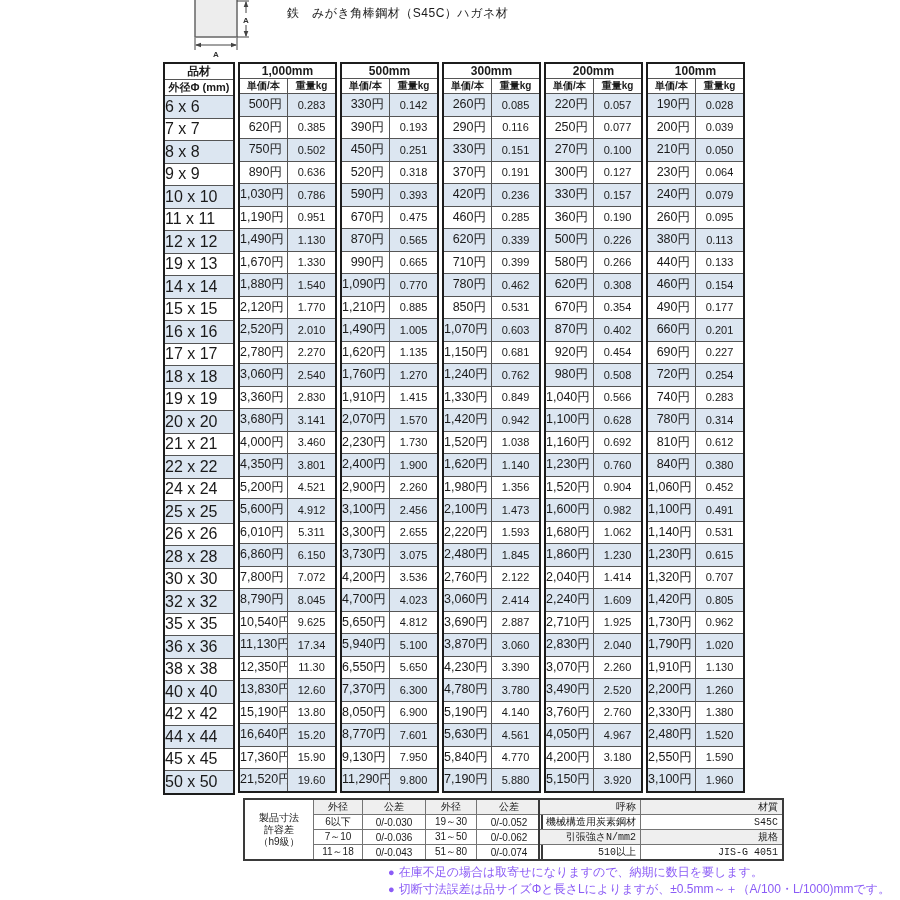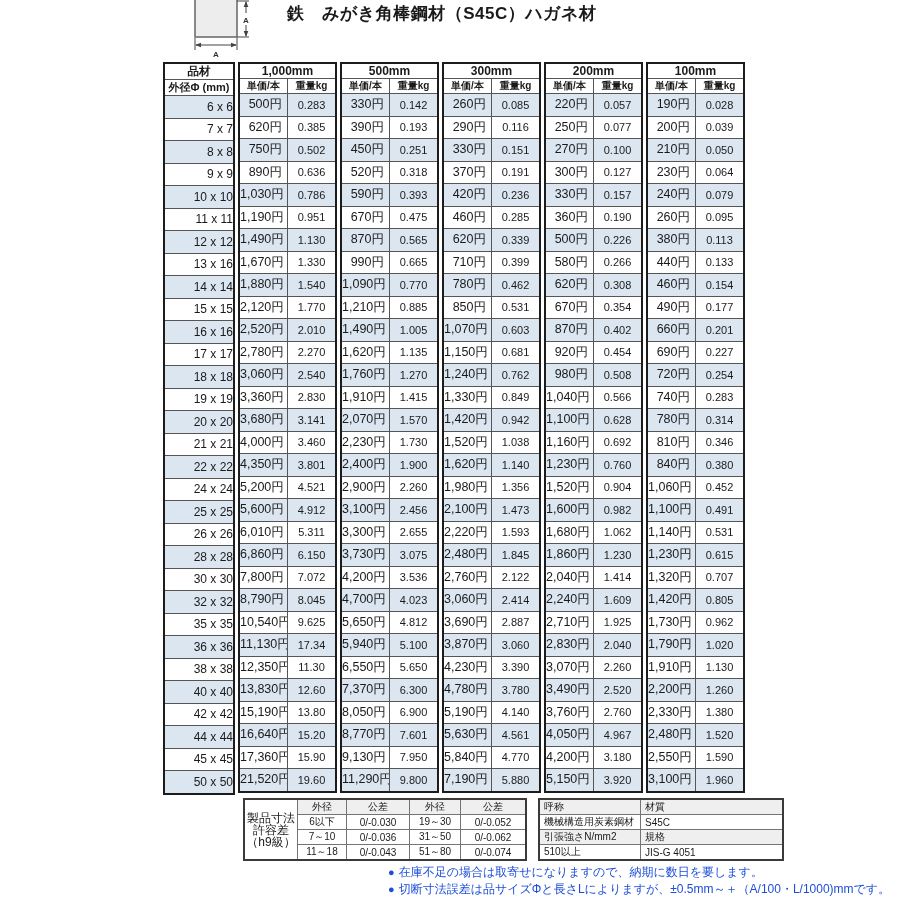--- a/index.html
+++ b/index.html
@@ -7,53 +7,53 @@
     width:900px; height:900px; background:#ffffff;
     font-family:"Liberation Sans","DejaVu Sans",sans-serif;
     color:#1a1a1a;
     -webkit-font-smoothing:antialiased;
   }
   .page { position:relative; width:900px; height:900px; overflow:hidden; background:#fff; }
 
   
   .diagram { position:absolute; left:183px; top:0; }
   .title-block { position:absolute; left:287px; top:2px; }
-  .title-line { font-size:17px; font-weight:bold; line-height:23px; letter-spacing:0.5px; white-space:nowrap; }
+  .title-line { font-size:12px; font-weight:normal; line-height:23px; letter-spacing:0.5px; white-space:nowrap; }
 
   
   .price-area { position:absolute; left:163px; top:62px; display:flex; align-items:flex-start; gap:3px; }
   table { border-collapse:collapse; table-layout:fixed; }
   .ptable { border:2px solid #1c1c1c; background:#fff; }
   .ptable th, .ptable td { border:1px solid #555; padding:0; white-space:nowrap; overflow:hidden; }
   .label-col { width:72px; }
   .label-col th { font-weight:600; background:#fff; }
   th.lh1 { height:14px; font-size:11.5px; }
   th.lh2 { height:14px; font-size:11px; }
   .group { width:99px; }
   th.glen { height:14px; font-size:12px; font-weight:600; background:#fff; }
   th.sub  { height:14px; font-size:10px; font-weight:600; background:#fff; }
-  td.size   { height:21.5px; text-align:right; font-size:12px; }
+  td.size   { height:21.5px; text-align:left; font-size:16px; }
   td.price  { height:21.5px; text-align:right; padding-right:5px; font-size:12.5px; }
   td.weight { height:21.5px; text-align:center; font-size:11px; }
   tr.alt td { background:#dce6f1; }
 
   
   .tol { position:absolute; left:243px; top:798px; border:2px solid #3a3a3a; font-size:10px; }
   .tol th, .tol td { border:1px solid #747474; text-align:center; height:14px; padding:0 3px; }
   .tol th { background:#efefef; font-weight:normal;margin-top:21px; }
-  .tol td.lbl { width:52px; background:#fff; font-size:12px; line-height:12px; padding:0 0; }
+  .tol td.lbl { width:52px; background:#fff; font-size:10px; line-height:12px; padding:0 8px; }
   .tol .c1 { width:42px; } .tol .c2 { width:56px; } .tol .c3 { width:44px; } .tol .c4 { width:58px; }
 
   .mat { position:absolute; left:538px; top:798px; border:2px solid #3a3a3a; font-size:10px; }
-  .mat td { border:1px solid #747474; text-align:left; height:13.5px; padding:0 4px; }
+  .mat td { border:1px solid #747474; text-align:right; height:13.5px; padding:0 4px;font-family:Liberation Mono, monospace; }
   .mat .m1 { width:92px; } .mat .m2 { width:133px; }
   .mat tr.shade td { background:#efefef; }
 
   
-  .notes { position:absolute; left:388px; top:864px; color:#1d4ed8; font-size:12px; line-height:16.5px; white-space:nowrap; }
+  .notes { position:absolute; left:388px; top:864px; color:#8b5cf6; font-size:12px; line-height:16.5px; white-space:nowrap; }
   .note-line .bullet { margin-right:4px; font-size:11px; }
 </style>
 </head>
 <body>
 
 <div class="page">
 
   <svg class="diagram" width="80" height="60" viewBox="0 0 80 60">
     <rect x="12" y="-8" width="42" height="45" fill="#ededed" stroke="#666" stroke-width="1.5"></rect>
 
@@ -103,21 +103,21 @@
           <tr class="alt">
             <td class="size">10 x 10</td>
           </tr>
           <tr>
             <td class="size">11 x 11</td>
           </tr>
           <tr class="alt">
             <td class="size">12 x 12</td>
           </tr>
           <tr>
-            <td class="size">13 x 16</td>
+            <td class="size">19 x 13</td>
           </tr>
           <tr class="alt">
             <td class="size">14 x 14</td>
           </tr>
           <tr>
             <td class="size">15 x 15</td>
           </tr>
           <tr class="alt">
             <td class="size">16 x 16</td>
           </tr>
@@ -798,21 +798,21 @@
             <tr>
               <td class="price">740円</td>
               <td class="weight">0.283</td>
             </tr>
             <tr class="alt">
               <td class="price">780円</td>
               <td class="weight">0.314</td>
             </tr>
             <tr>
               <td class="price">810円</td>
-              <td class="weight">0.346</td>
+              <td class="weight">0.612</td>
             </tr>
             <tr class="alt">
               <td class="price">840円</td>
               <td class="weight">0.380</td>
             </tr>
             <tr>
               <td class="price">1,060円</td>
               <td class="weight">0.452</td>
             </tr>
             <tr class="alt">

